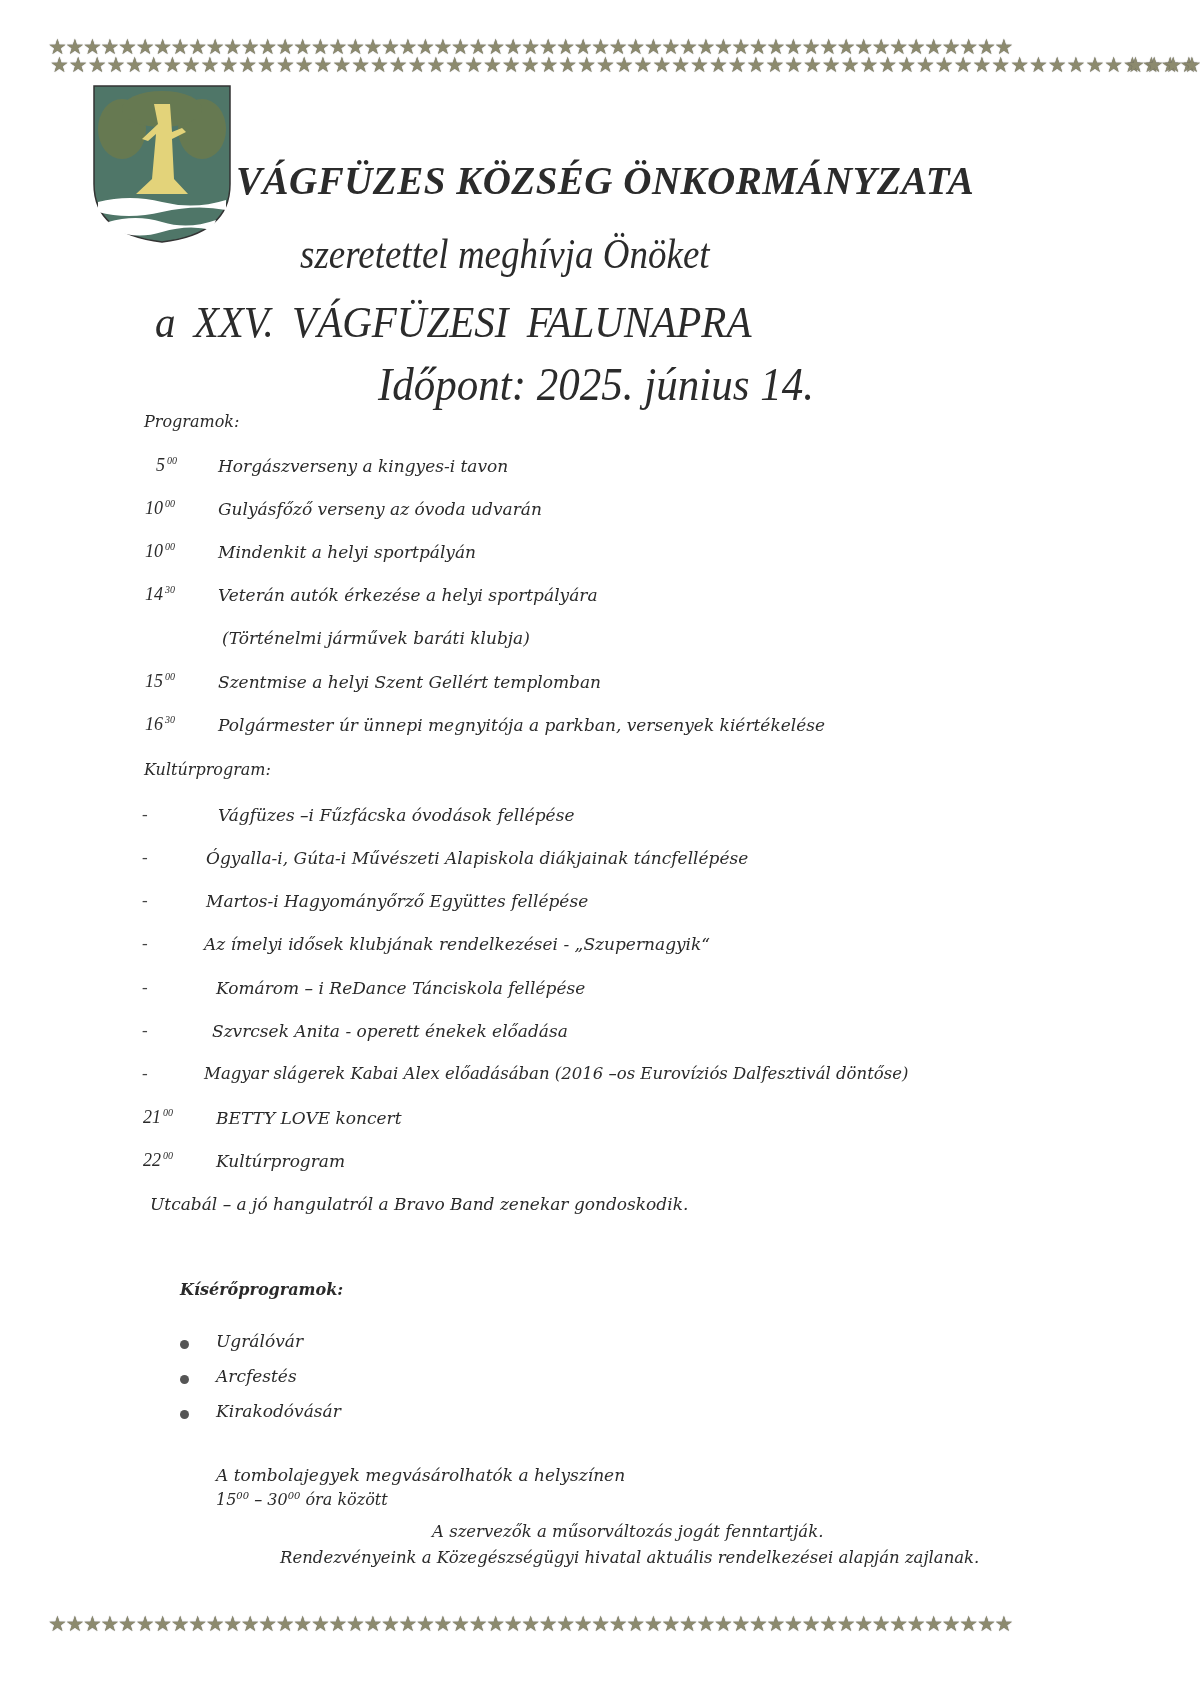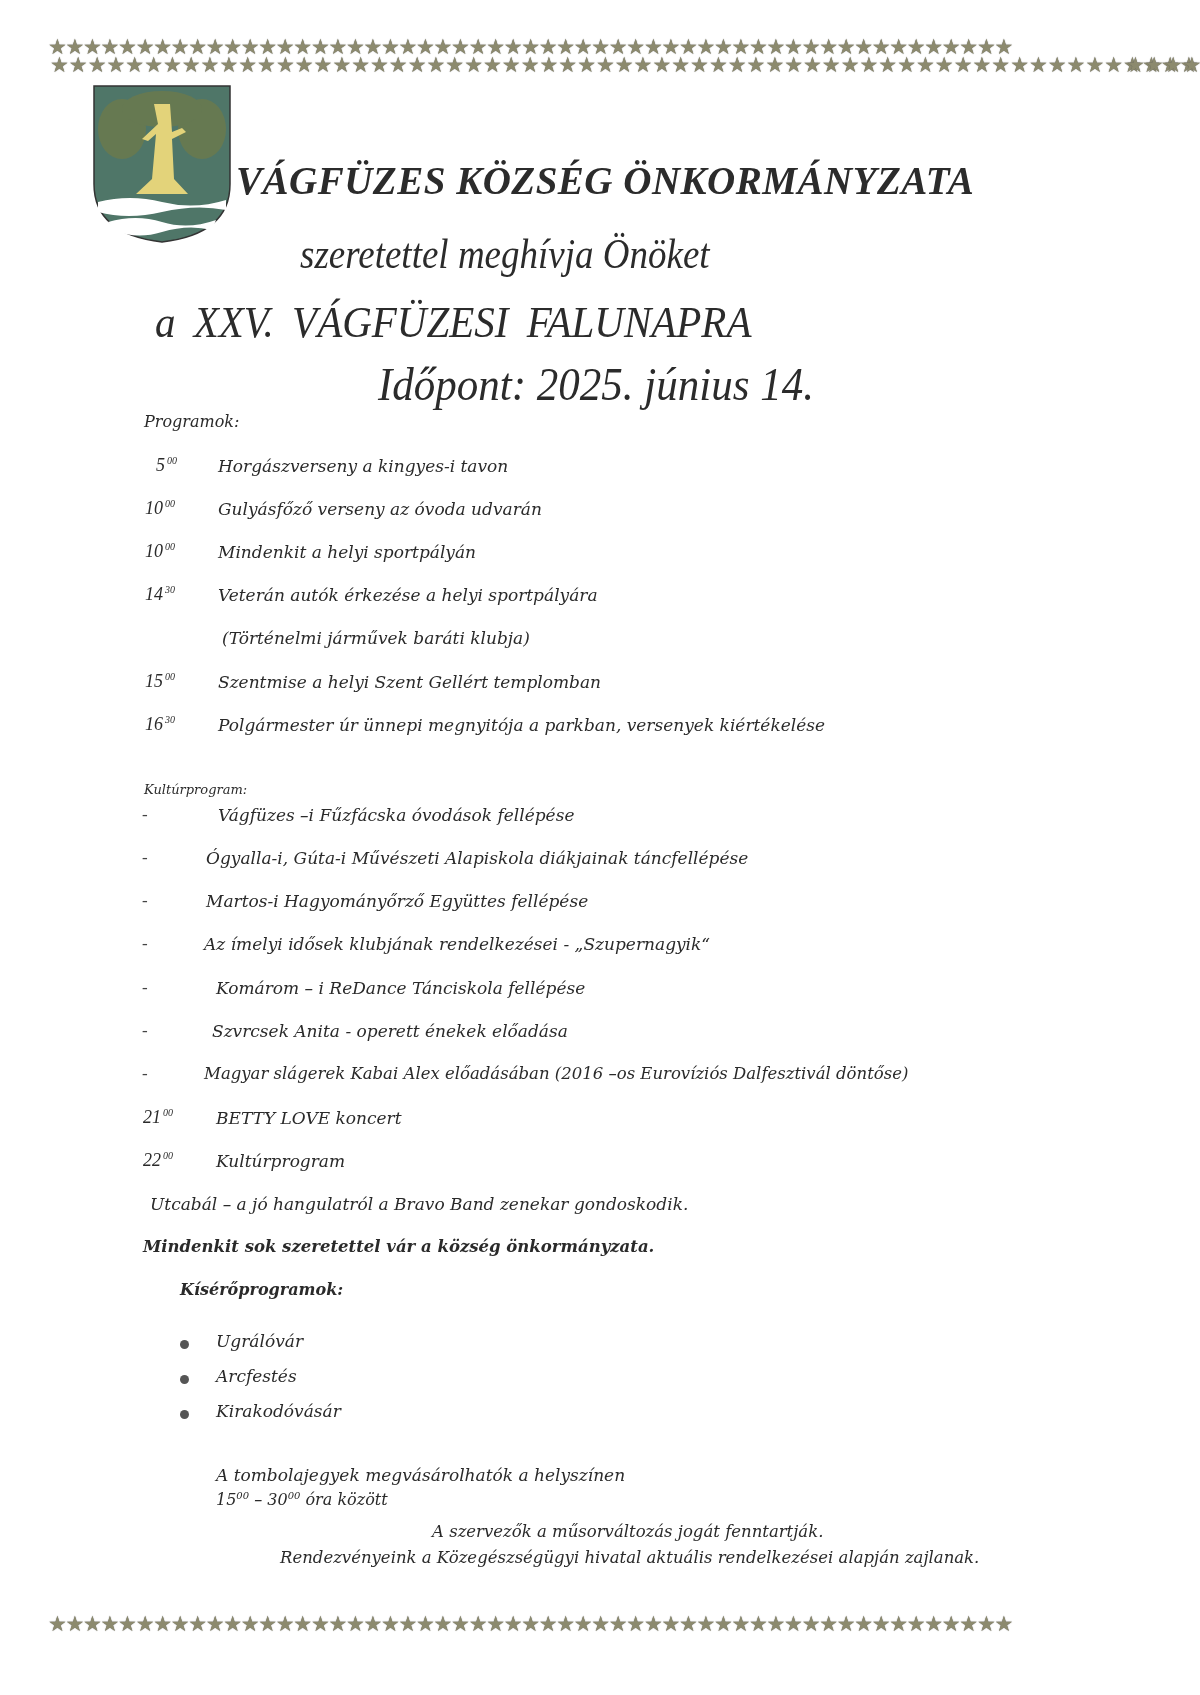--- a/index.html
+++ b/index.html
@@ -88,21 +88,21 @@
     <div>
       <span class="time" style="left:145px; top:671px;"><span>15</span><sup>00</sup></span>
       <span class="desc" style="top:672px;">Szentmise a helyi  Szent Gellért   templomban</span>
     </div>
     <div>
       <span class="time" style="left:145px; top:714px;"><span>16</span><sup>30</sup></span>
       <span class="desc" style="top:715px;">Polgármester úr ünnepi megnyitója a parkban, versenyek kiértékelése</span>
     </div>
   </div>
 
-  <div class="script lbl" style="left:144px; top:782px; font-size:13px;">Kultúrprogram:</div>
+  <div class="script lbl" style="left:144px; top:760px; font-size:16px;">Kultúrprogram:</div>
 
   <div>
     <div>
         <span class="dash" style="top:805px;">-</span>
         <span class="desc" style="left:218px; top:805px;">Vágfüzes –i Fűzfácska óvodások fellépése</span>
       </div>
     <div>
         <span class="dash" style="top:848px;">-</span>
         <span class="desc" style="left:206px; top:848px;">Ógyalla-i, Gúta-i  Művészeti Alapiskola diákjainak  táncfellépése</span>
       </div>
@@ -133,21 +133,20 @@
       <span class="time" style="left:143px; top:1107px;"><span>21</span><sup>00</sup></span>
       <span class="desc" style="left:216px; top:1108px;">BETTY LOVE koncert</span>
     </div>
     <div>
       <span class="time" style="left:143px; top:1150px;"><span>22</span><sup>00</sup></span>
       <span class="desc" style="left:216px; top:1151px;">Kultúrprogram</span>
     </div>
   </div>
 
   <div class="script" style="left:150px; top:1194px; font-size:17px;">Utcabál – a jó hangulatról a Bravo Band zenekar  gondoskodik.</div>
-  <div class="script bold" style="left:143px; top:1237px; font-size:16.5px;">Mindenkit sok szeretettel vár a község önkormányzata.</div>
 
   <div class="script bold" style="left:180px; top:1280px; font-size:16px;">Kísérőprogramok:</div>
   <div>
     <div>
         <span class="bullet" style="top:1340px;"></span>
         <span class="desc" style="left:216px; top:1331px;">Ugrálóvár</span>
       </div>
     <div>
         <span class="bullet" style="top:1375px;"></span>
         <span class="desc" style="left:216px; top:1366px;">Arcfestés</span>

